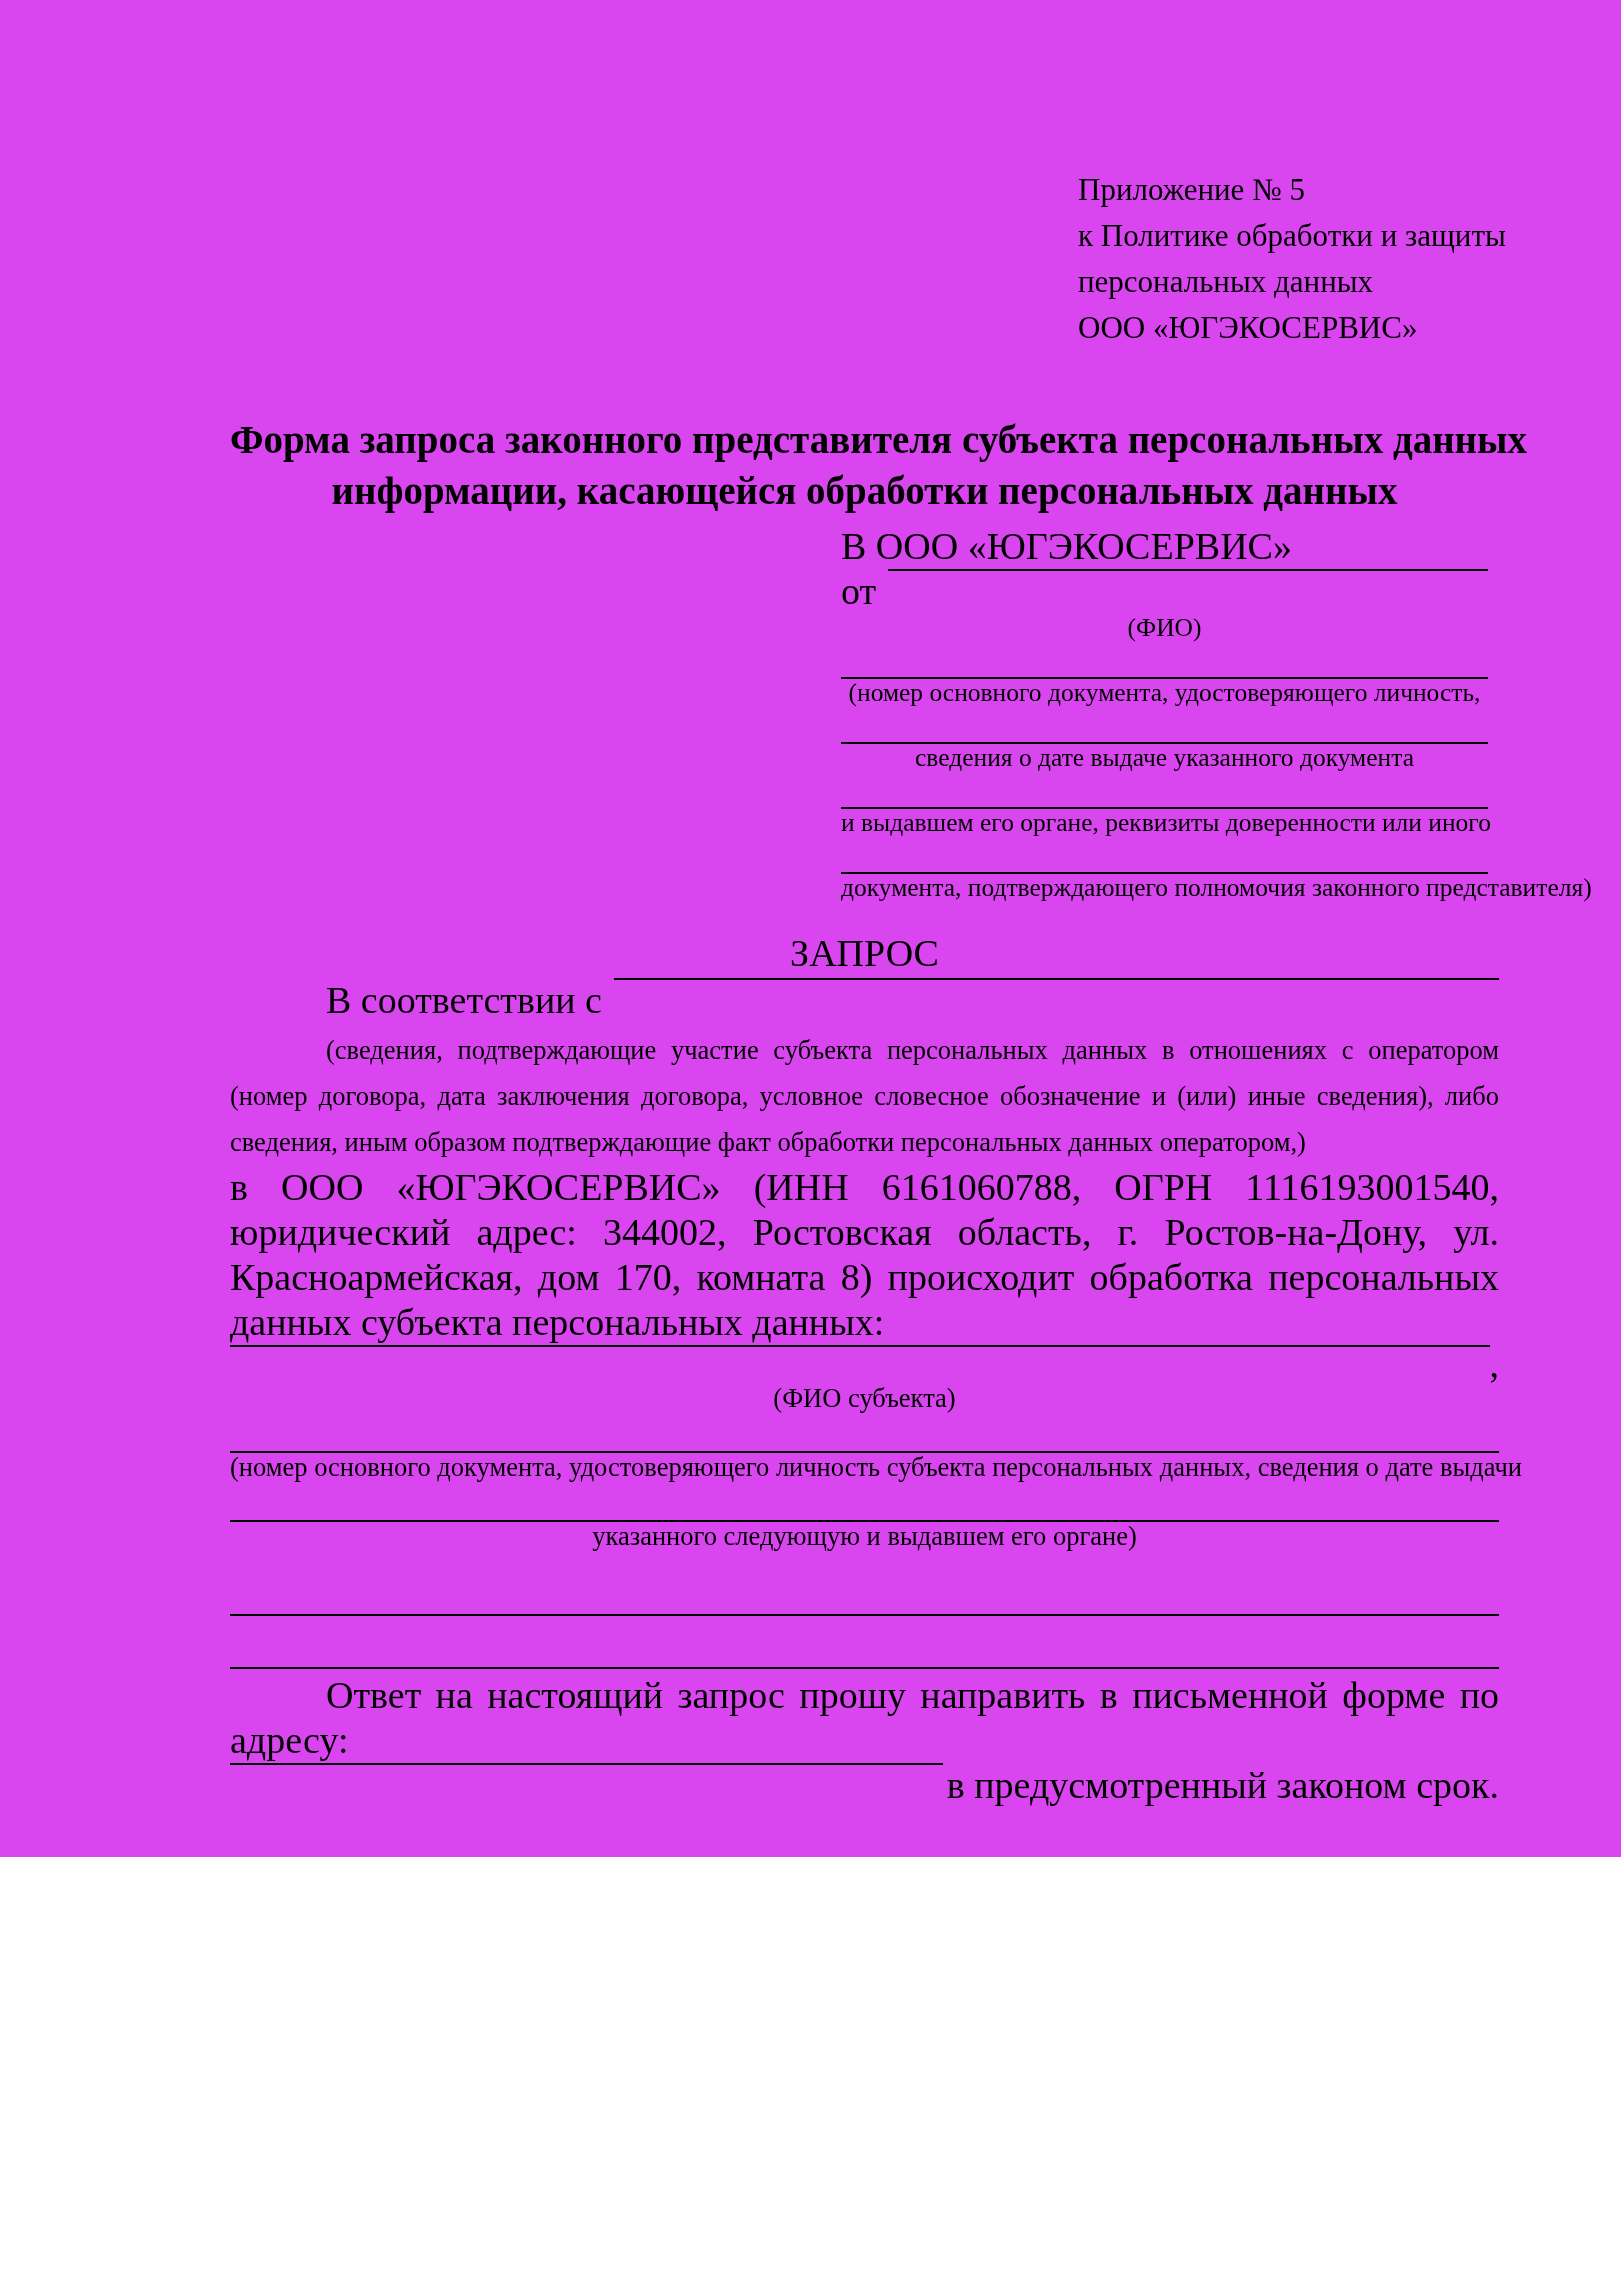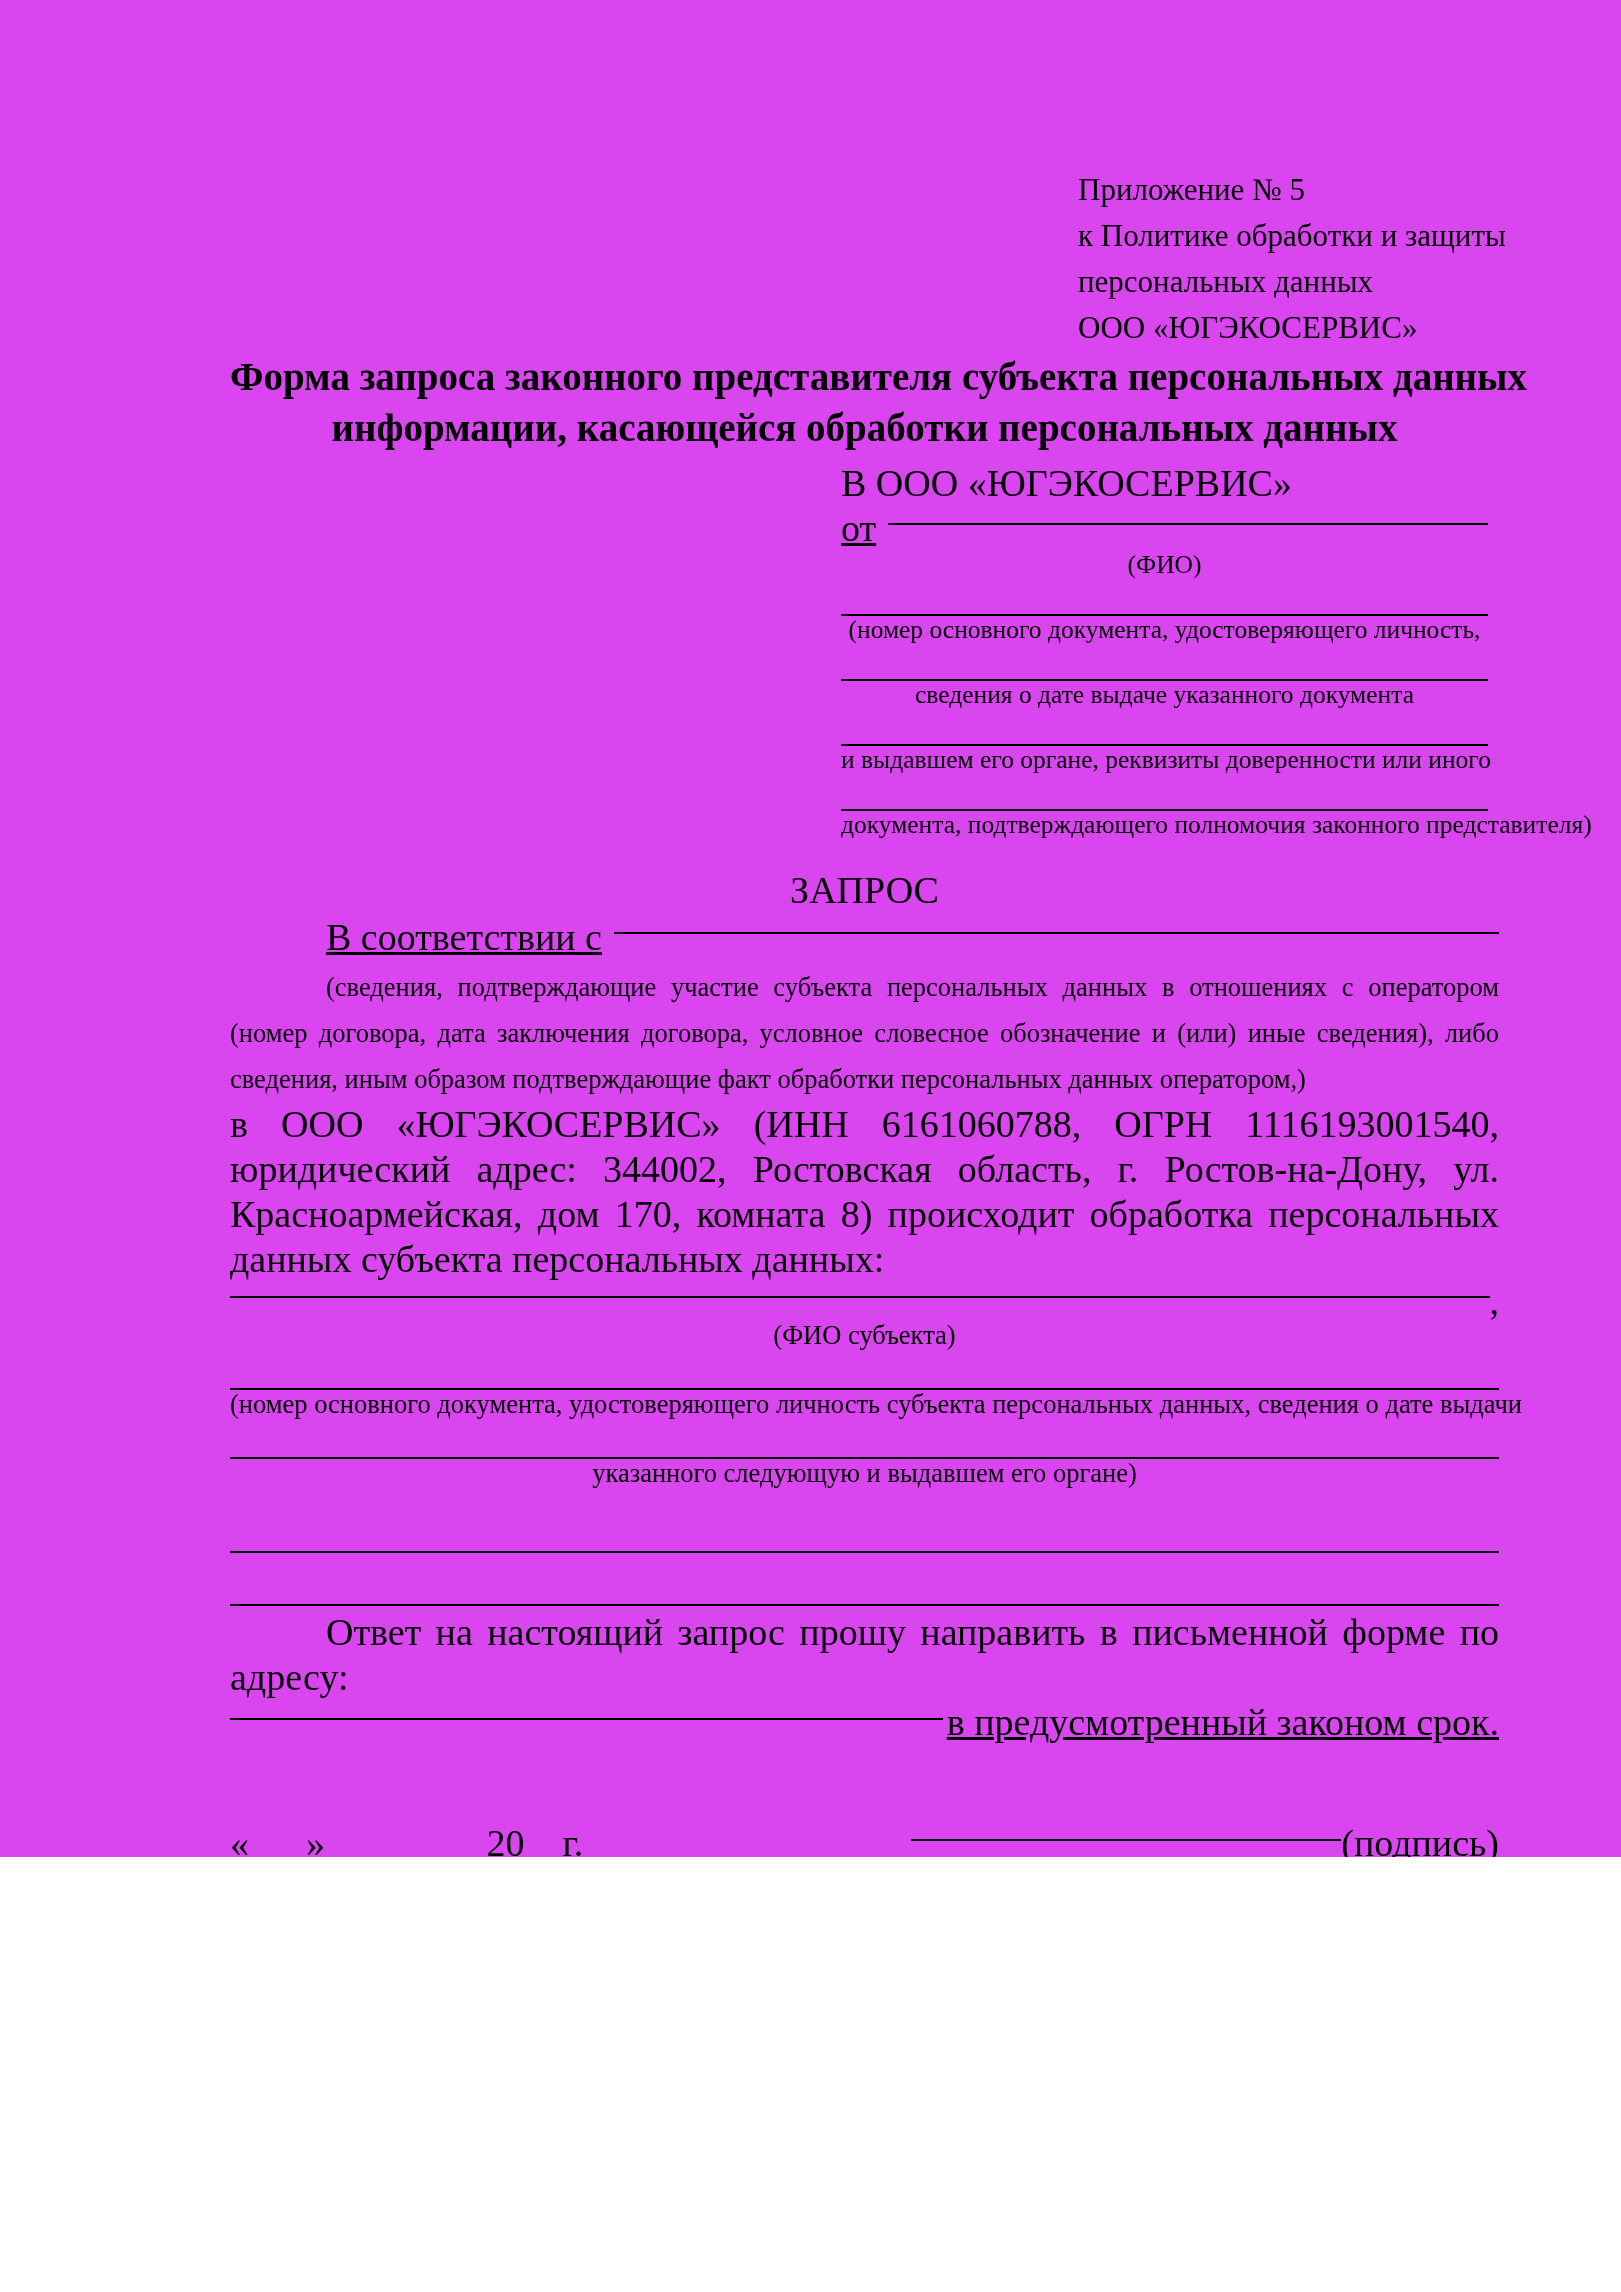--- a/index.html
+++ b/index.html
@@ -16,33 +16,34 @@
     padding: 167px 122px 0 230px;
     overflow: hidden;
   }
   .annex {
     margin-left: 848px;
     font-size: 31px;
     line-height: 46px;
     white-space: nowrap;
   }
   .title {
+    margin-top: 63px;
     text-align: center;
     font-weight: bold;
     font-size: 39px;
     line-height: 51px;
     white-space: nowrap;
   }
   .addr {
     margin-top: 7.8px;
     margin-left: 611px;
     width: 647px;
     line-height: 45px;
   }
-  .row { display: flex; align-items: center; text-decoration: underline; }
+  .row { display: flex; align-items: flex-start; }
   .blank {
     flex: 1;
     height: 0;
     border-bottom: 2.9px solid #000;
     margin-bottom: 7.8px;
     margin-left: 11.8px;
   }
   .cap {
     font-size: 25.5px;
     line-height: 28px;

